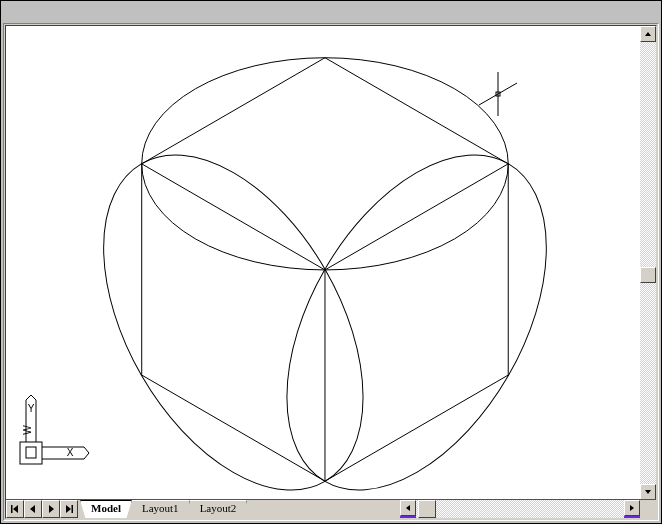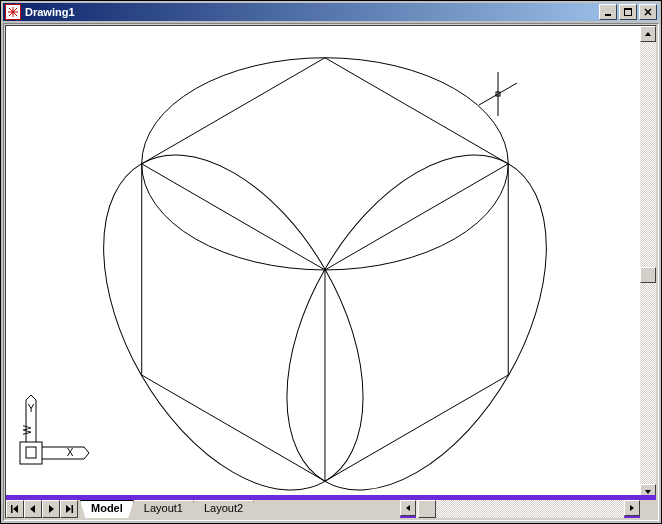--- a/index.html
+++ b/index.html
@@ -127,21 +127,22 @@
     border:1px solid #fff; border-right-color:#404040; border-bottom-color:#404040;
     box-sizing:border-box;
   }
   
   .bottombar {
     position: absolute;
     left: 0; right: 0; bottom: 0; height: 18px;
     background:#6d28d9;
     display:flex;
     align-items: stretch;
-    border-top: 5px solid #6d28d9;
+    border-top: 1px solid #6d28d9;
+    font-family: Liberation Serif, serif;
   }
   .nav-btn {
     width: 18px;
     background:#d4d0c8;
     border:1px solid #fff; border-right-color:#404040; border-bottom-color:#404040;
     box-sizing:border-box;
     display:flex;align-items:center;justify-content:center;
     cursor:default;
   }
   .tabs {
@@ -201,48 +202,20 @@
   .crosshair {
     position:absolute;
     pointer-events:none;
   }
 </style>
 </head>
 <body>
 
 <div class="window">
 
-  <div class="titlebar">
-    <span class="icon">
-      <svg width="10" height="10" viewBox="0 0 10 10">
-        <rect x="0" y="0" width="10" height="10" fill="#fff"></rect>
-        <path d="M1 1 L9 9 M9 1 L1 9 M5 0 L5 10 M0 5 L10 5" stroke="#c00000" stroke-width="1"></path>
-      </svg>
-    </span>
-    <span>Drawing1</span>
-    <span class="spacer"></span>
-    <div class="win-btns">
-      <div class="win-btn" title="Minimize">
-        <svg width="8" height="8">
-            <rect x="1" y="6" width="6" height="2" fill="#000"></rect>
-          </svg>
-      </div>
-      <div class="win-btn" title="Maximize">
-        <svg width="8" height="8">
-            <rect x="0.5" y="0.5" width="7" height="7" fill="none" stroke="#000"></rect>
-            <rect x="0" y="0" width="8" height="2" fill="#000"></rect>
-          </svg>
-      </div>
-      <div class="win-btn" title="Close">
-        <svg width="8" height="8">
-            <path d="M1 1 L7 7 M7 1 L1 7" stroke="#000" stroke-width="1.5"></path>
-          </svg>
-      </div>
-    </div>
-  </div>
 
   <div class="client">
     <div class="client-inner">
 
       <div class="canvas-wrap">
         <div class="dot-grid"></div>
 
         <svg class="drawing-svg" viewBox="0 0 640 478" preserveAspectRatio="none">
           <g stroke="#000" stroke-width="1" fill="none">
 

